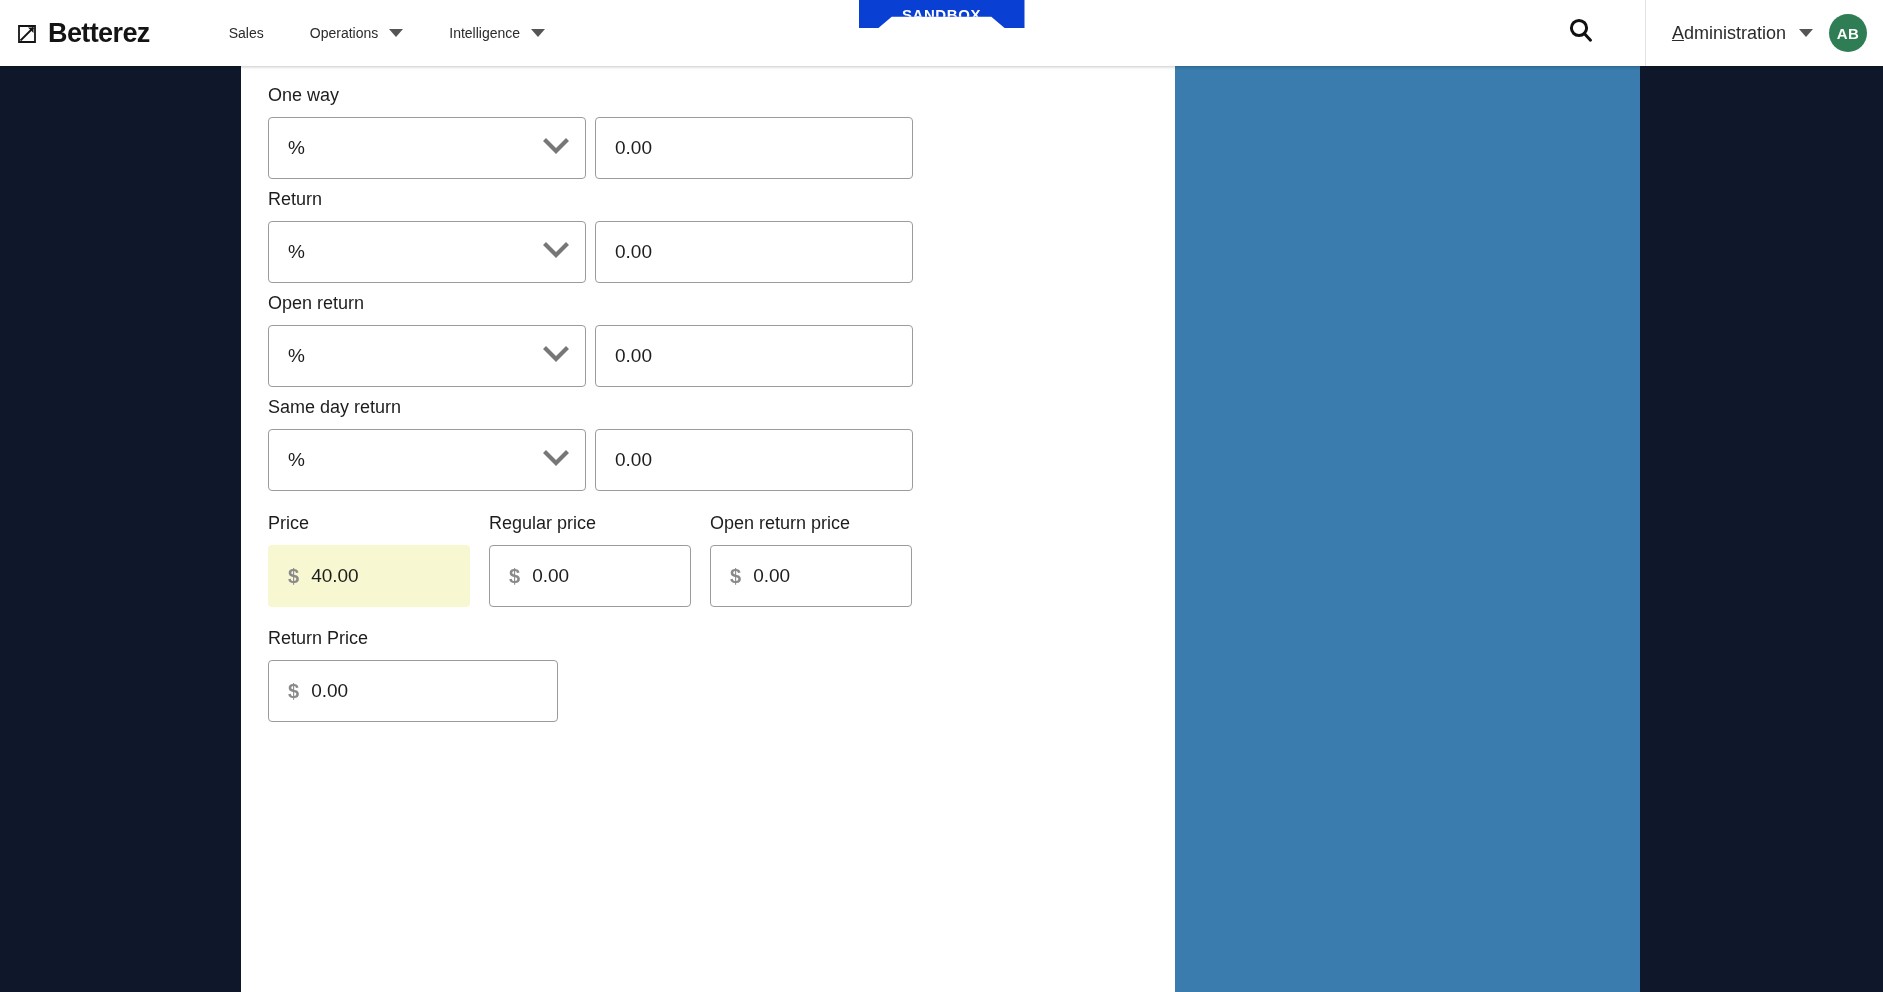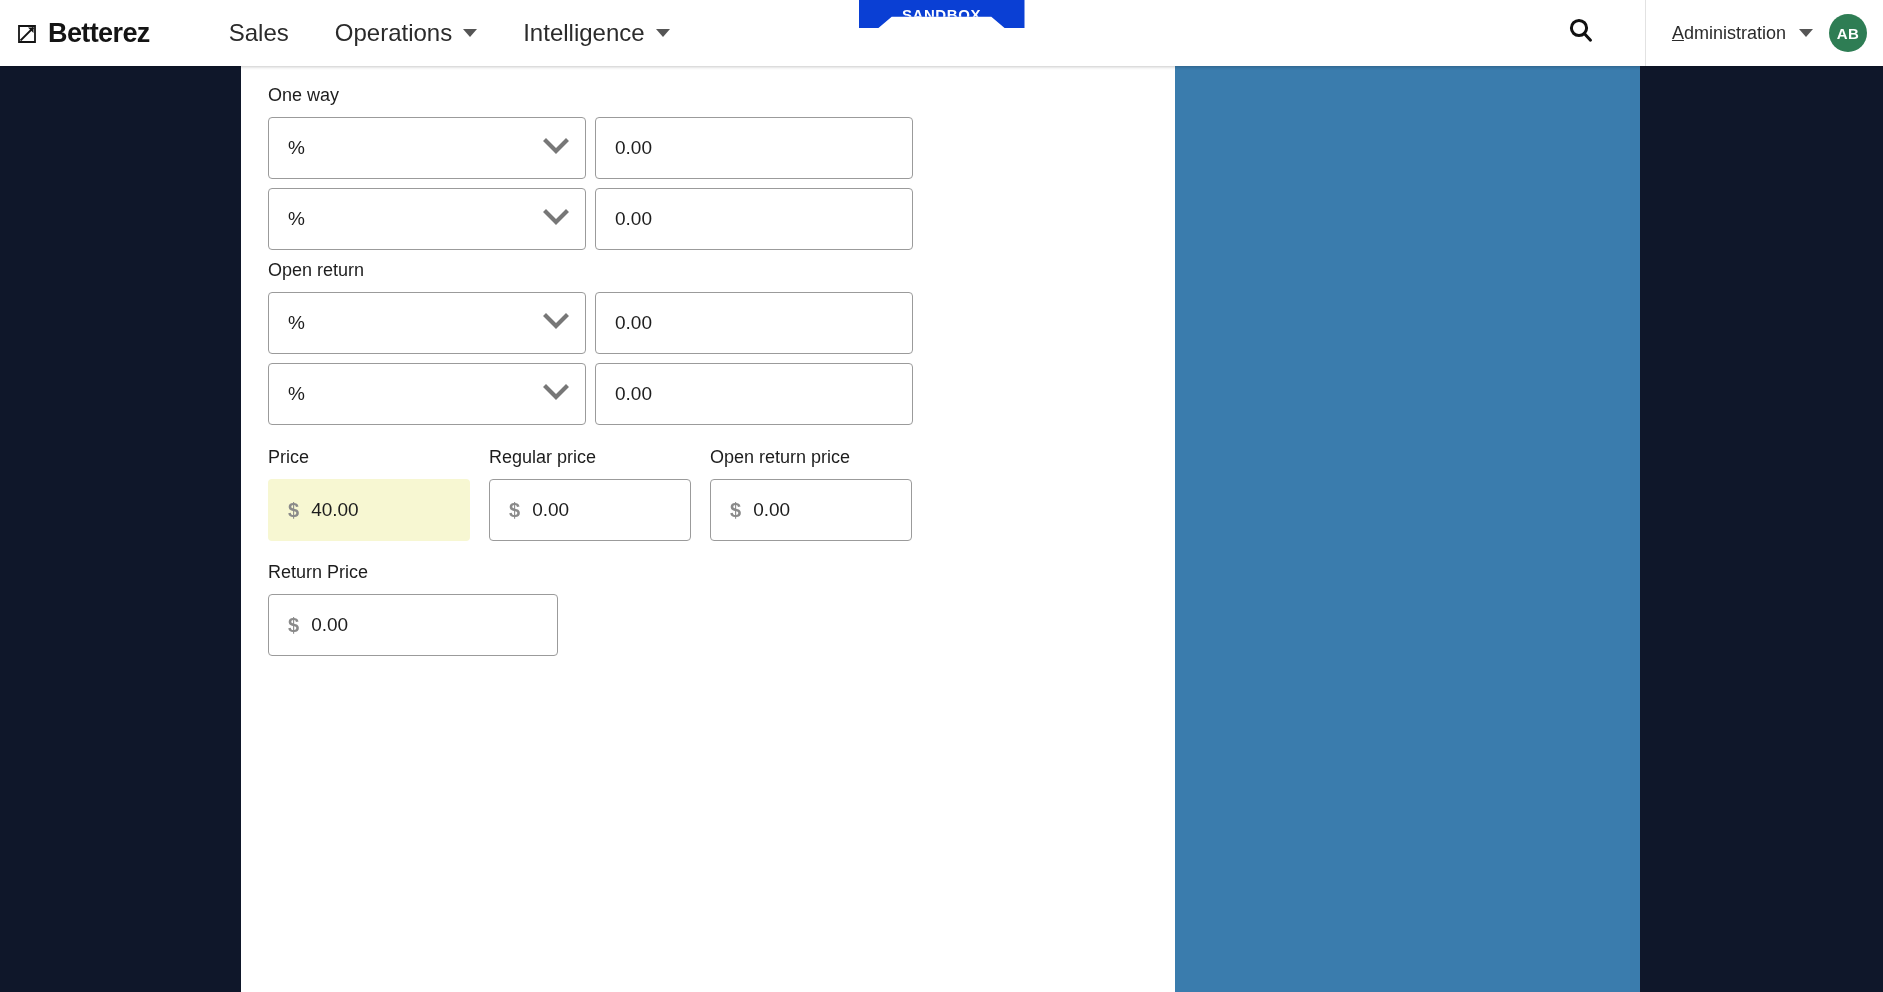--- a/index.html
+++ b/index.html
@@ -27,21 +27,21 @@
     margin-left: 16px; gap: 6px;
   }
   .logo-mark { width: 26px; height: 26px; display: block; }
   .logo-text {
     font-size: 27px; font-weight: bold; color: #141414;
     letter-spacing: -0.6px;
   }
   .nav { display: flex; align-items: center; margin-left: 79px; gap: 0; }
   .nav-item {
     display: flex; align-items: center; gap: 11px;
-    font-size: 24px; color: #2b2b2b;
+    font-size: 14px; color: #2b2b2b;
     padding: 6px 0; margin-right: 46px;
     cursor: pointer; white-space: nowrap; text-align: right;
   }
   .caret {
     width: 0; height: 0;
     border-left: 7px solid transparent;
     border-right: 7px solid transparent;
     border-top: 8px solid #555;
     display: inline-block;
   }
@@ -233,20 +233,21 @@
                 </svg>
               </span>
             </div>
             <div class="num-input">
               <span>0.00</span>
             </div>
           </div>
         </div>
 
         <div class="field-group">
+          <div class="field-label">Return</div>
           <div class="field-row">
             <div class="select-box">
               <span class="select-value">%</span>
               <span class="chev">
                 <svg width="26" height="18" viewBox="0 0 26 18" aria-hidden="true">
                   <path d="M3 4 L13 14 L23 4" fill="none" stroke="#777" stroke-width="4.2" stroke-linecap="square"></path>
                 </svg>
               </span>
             </div>
             <div class="num-input">
@@ -266,20 +267,21 @@
                 </svg>
               </span>
             </div>
             <div class="num-input">
               <span>0.00</span>
             </div>
           </div>
         </div>
 
         <div class="field-group">
+          <div class="field-label">Same day return</div>
           <div class="field-row">
             <div class="select-box">
               <span class="select-value">%</span>
               <span class="chev">
                 <svg width="26" height="18" viewBox="0 0 26 18" aria-hidden="true">
                   <path d="M3 4 L13 14 L23 4" fill="none" stroke="#777" stroke-width="4.2" stroke-linecap="square"></path>
                 </svg>
               </span>
             </div>
             <div class="num-input">

